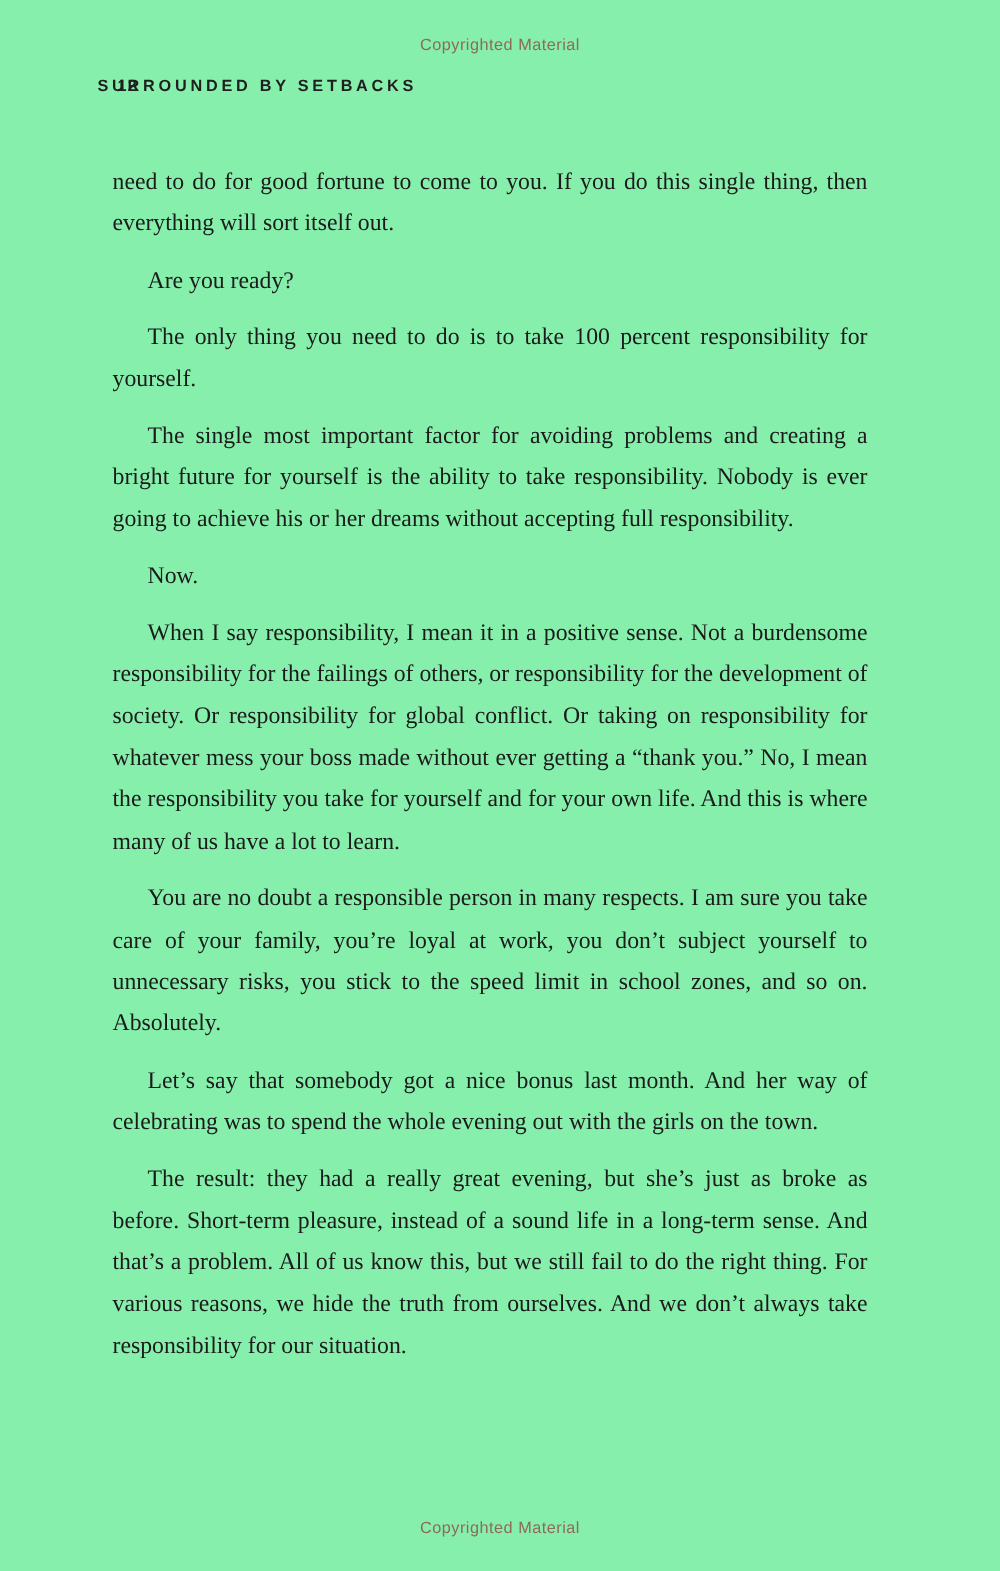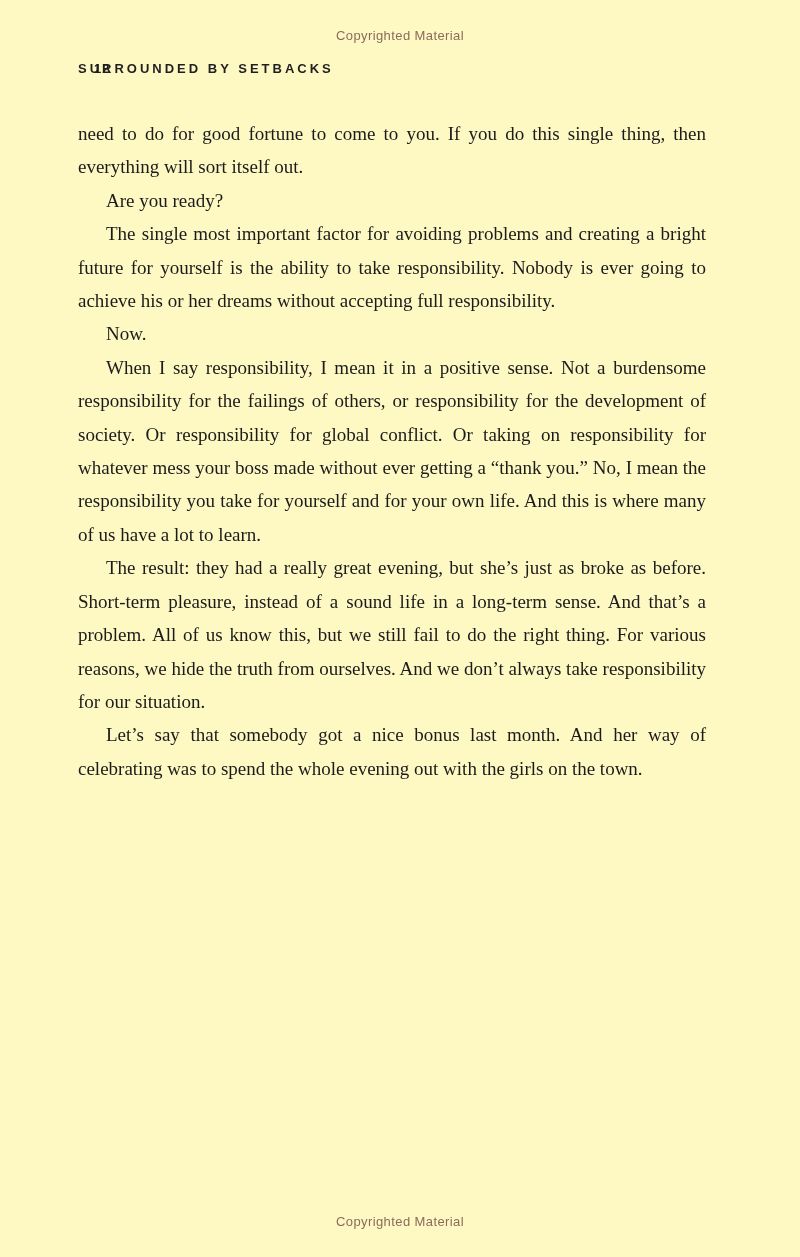--- a/index.html
+++ b/index.html
@@ -1,20 +1,20 @@
 <!DOCTYPE html>
 <html><head>
 <meta charset="utf-8">
 <style>
   html, body { margin: 0; padding: 0; background: #ffffff; }
   .page {
     position: relative;
     width: 800px;
     height: 1257px;
-    background: #fef9c3;
+    background: #86efac;
     overflow: hidden;
     font-family: "Liberation Serif", serif;
   }
   .copyright {
     position: absolute;
     left: 0;
     width: 100%;
     text-align: center;
     font-family: "Liberation Sans", sans-serif;
     font-size: 13px;
@@ -48,40 +48,42 @@
   .body-text {
     position: absolute;
     top: 117px;
     left: 78px;
     width: 628px;
     font-size: 19px;
     line-height: 33.4px;
     color: #1b1b1b;
     text-align: justify;
   }
-  .body-text p { margin: 0; padding: 0; }
+  .body-text p { margin: 12px; padding: 0; }
   .body-text p.indent { text-indent: 28px; }
 </style>
 </head>
 <body>
 
 <div class="page">
 
   <div class="copyright top">Copyrighted Material</div>
 
   <div class="page-header">
     <span class="page-number">12</span>
     <div class="running-title">SURROUNDED BY SETBACKS</div>
   </div>
 
   <div class="body-text">
     <p>need to do for good fortune to come to you. If you do this single thing, then everything will sort itself out.</p>
     <p class="indent">Are you ready?</p>
+    <p class="indent">The only thing you need to do is to take 100 percent responsibility for yourself.</p>
     <p class="indent">The single most important factor for avoiding problems and creating a bright future for yourself is the ability to take responsibility. Nobody is ever going to achieve his or her dreams without accepting full responsibility.</p>
     <p class="indent">Now.</p>
     <p class="indent">When I say responsibility, I mean it in a positive sense. Not a burdensome responsibility for the failings of others, or responsibility for the development of society. Or responsibility for global conflict. Or taking on responsibility for whatever mess your boss made without ever getting a “thank you.” No, I mean the responsibility you take for yourself and for your own life. And this is where many of us have a lot to learn.</p>
+    <p class="indent">You are no doubt a responsible person in many respects. I am sure you take care of your family, you’re loyal at work, you don’t subject yourself to unnecessary risks, you stick to the speed limit in school zones, and so on. Absolutely.</p>
+    <p class="indent">Let’s say that somebody got a nice bonus last month. And her way of celebrating was to spend the whole evening out with the girls on the town.</p>
     <p class="indent">The result: they had a really great evening, but she’s just as broke as before. Short-term pleasure, instead of a sound life in a long-term sense. And that’s a problem. All of us know this, but we still fail to do the right thing. For various reasons, we hide the truth from ourselves. And we don’t always take responsibility for our situation.</p>
-    <p class="indent">Let’s say that somebody got a nice bonus last month. And her way of celebrating was to spend the whole evening out with the girls on the town.</p>
   </div>
 
   <div class="copyright bottom">Copyrighted Material</div>
 
 </div>
 
 </body></html>

